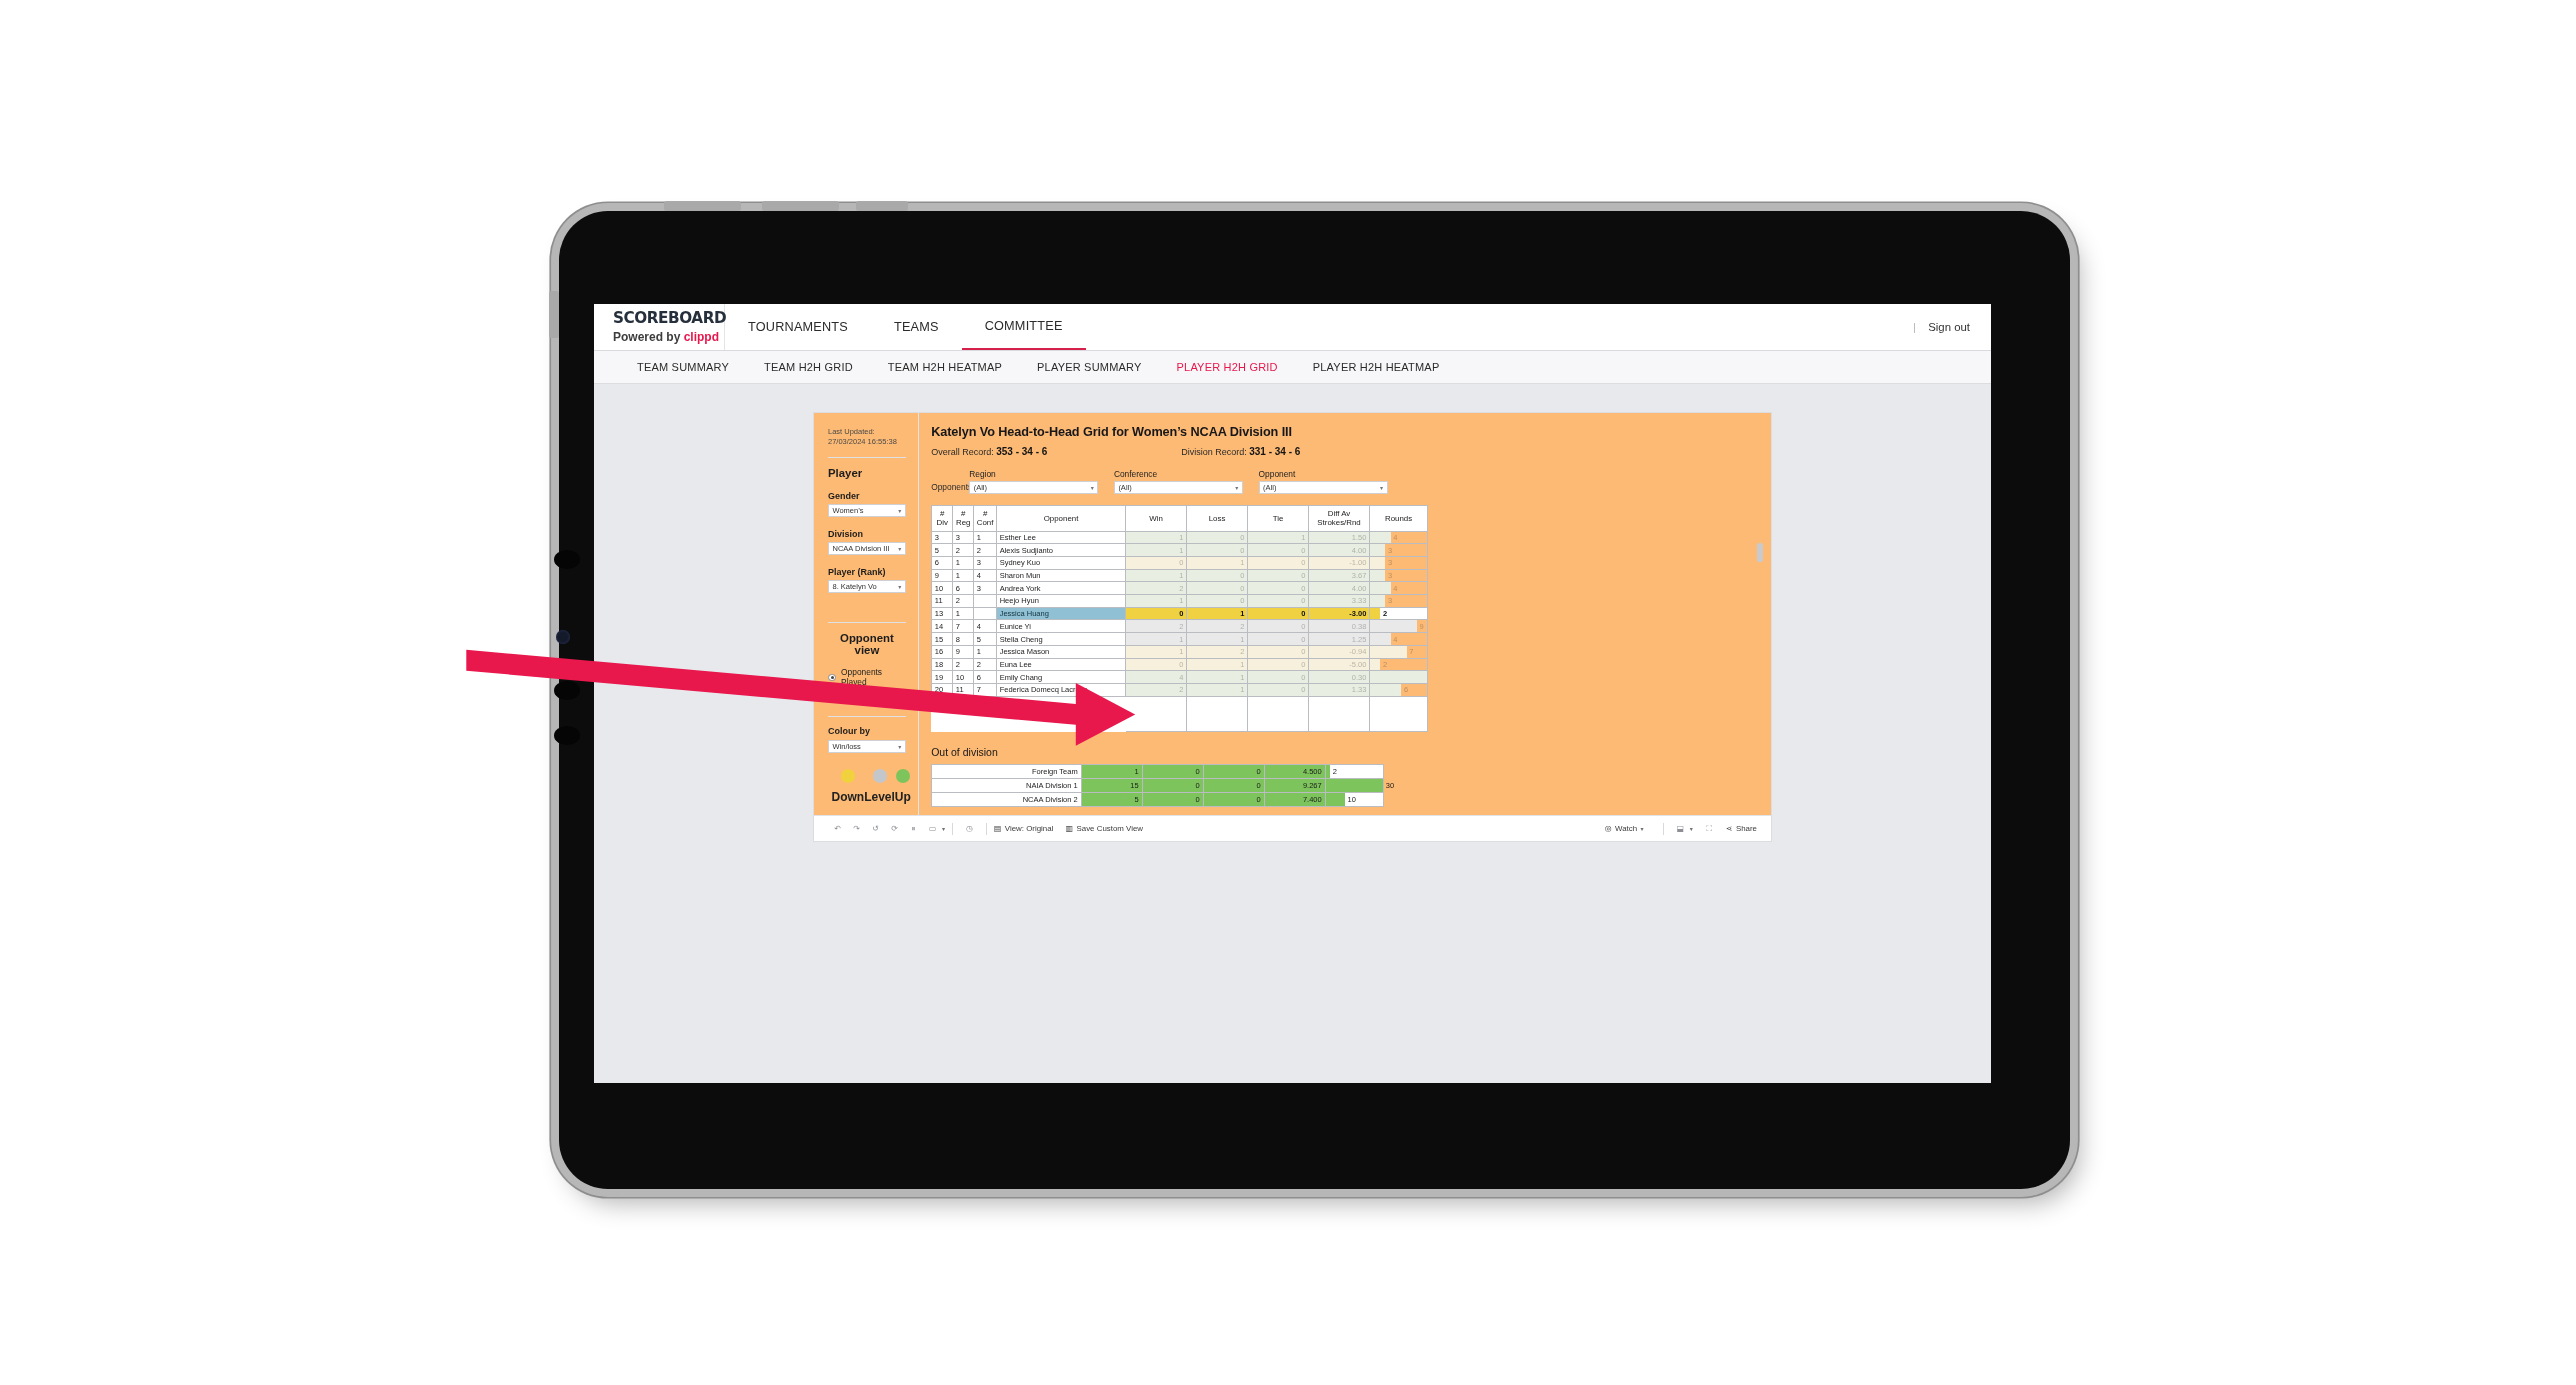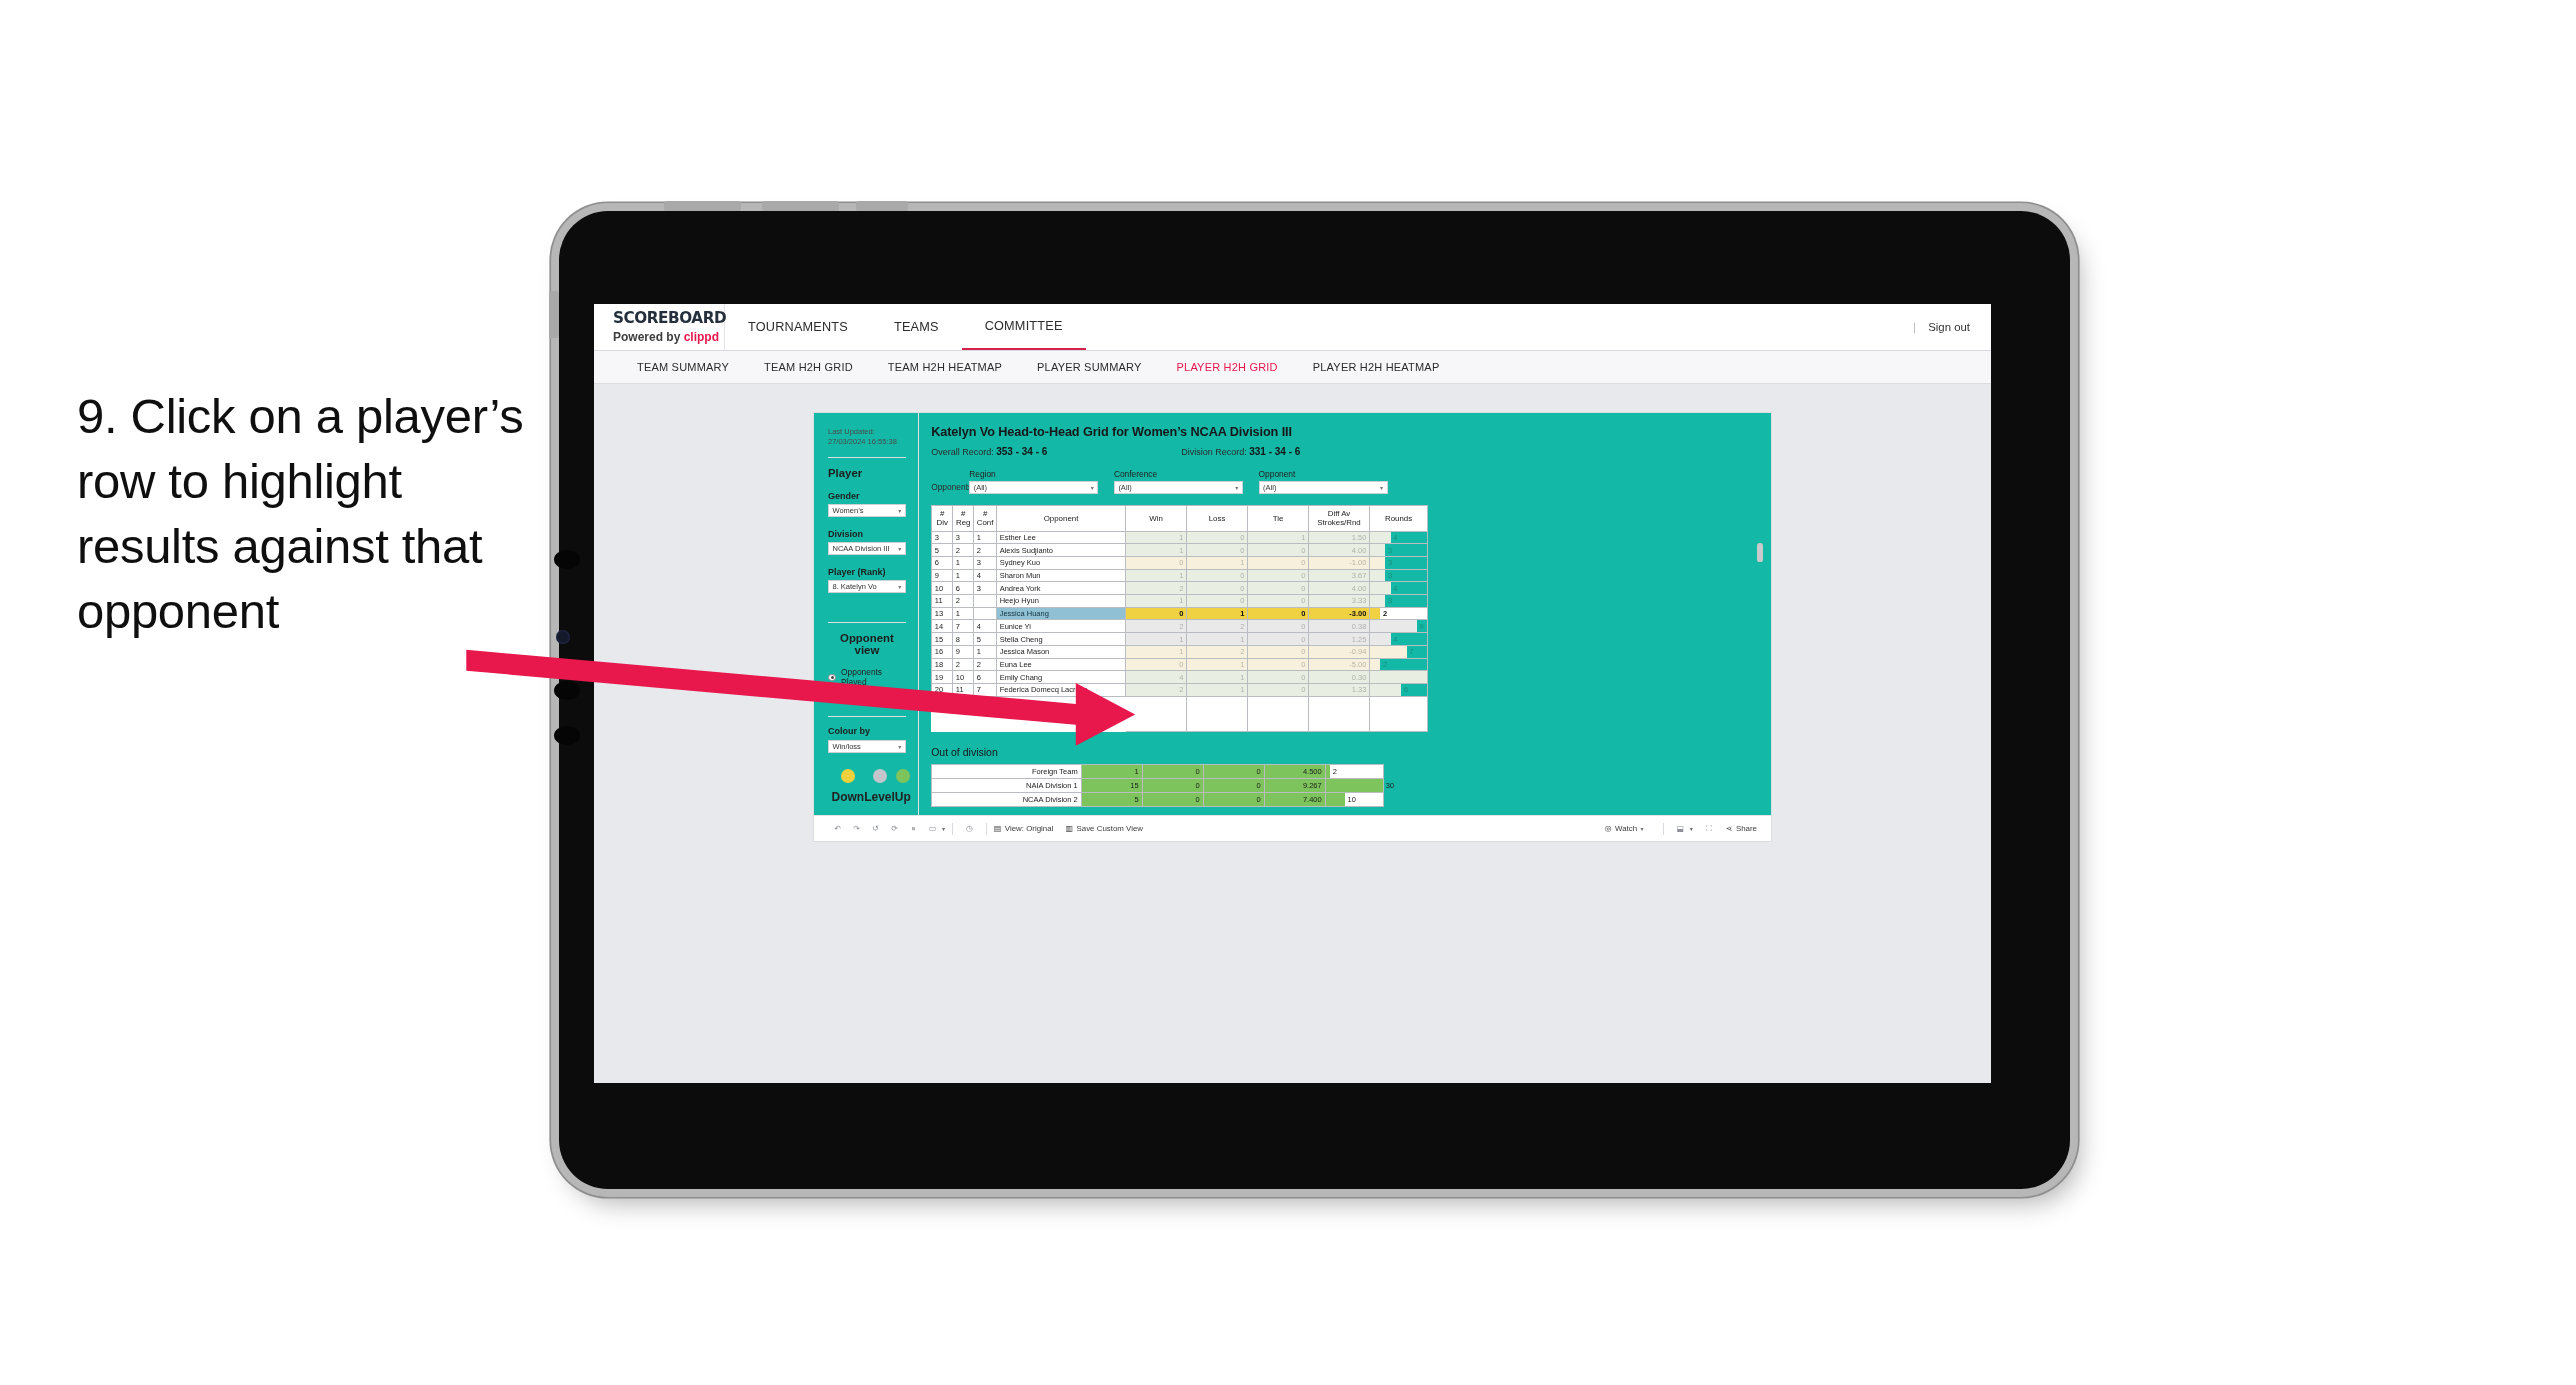--- a/index.html
+++ b/index.html
@@ -96,21 +96,21 @@
   .subnav a {
     font-size: 11px; color:#2b2b2b; text-decoration:none;
     padding: 0 17.5px; letter-spacing:0.2px;
   }
   .subnav a:first-child { padding-left:0;margin-left:24px; }
   .subnav a.active { color:#e8174c; }
 
   
   .canvas { padding: 28px 0 0 0; display:flex; justify-content:center; }
   .sheet {
-    width: 959px; background:#14b8a6;
+    width: 959px; background:#fdba74;
     border: 0.9px solid #dcdde1;
     display:flex; flex-direction:column;
     min-height: 368px;
   }
   .sheet-body { display:flex; flex: 1; }
 
   
   .rail {
     width: 105px; padding: 14px 12.2px 10.5px 14px;
     border-right: 0.9px solid #e3e4e8;
@@ -213,21 +213,20 @@
   .scrollbar {
     position:absolute; right: 3.5px; top: 0; width: 6.1px; height: 19px;
     background:#c9cacd; border-radius:2.6px;
   }
 </style>
 </head>
 <body>
 
 <div id="stage">
 
-  <div class="caption">9. Click on a player’s row to highlight results against that opponent</div>
 
   <div class="device">
     <div class="dev-btn top1"></div>
     <div class="dev-btn top2"></div>
     <div class="dev-btn top3"></div>
     <div class="dev-btn left1"></div>
     <div class="dev-dot" style="top:339px"></div>
     <div class="cam"></div>
     <div class="dev-dot" style="top:470px"></div>
     <div class="dev-dot" style="top:515px"></div>

